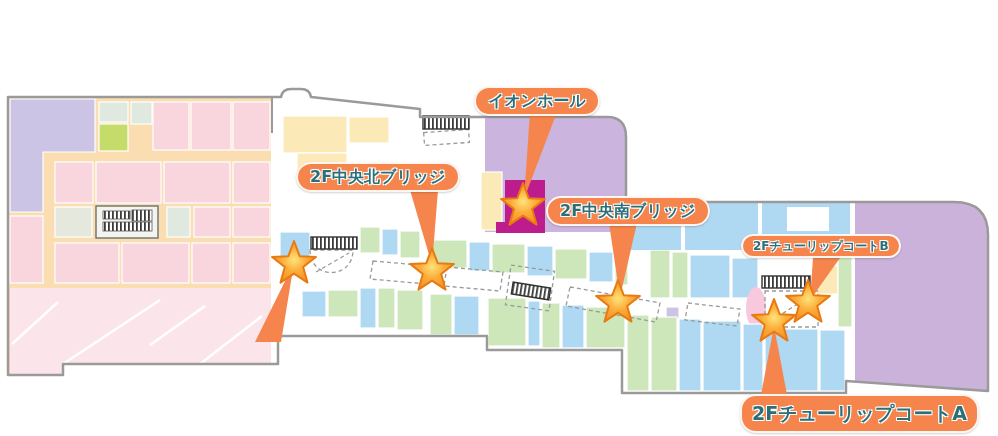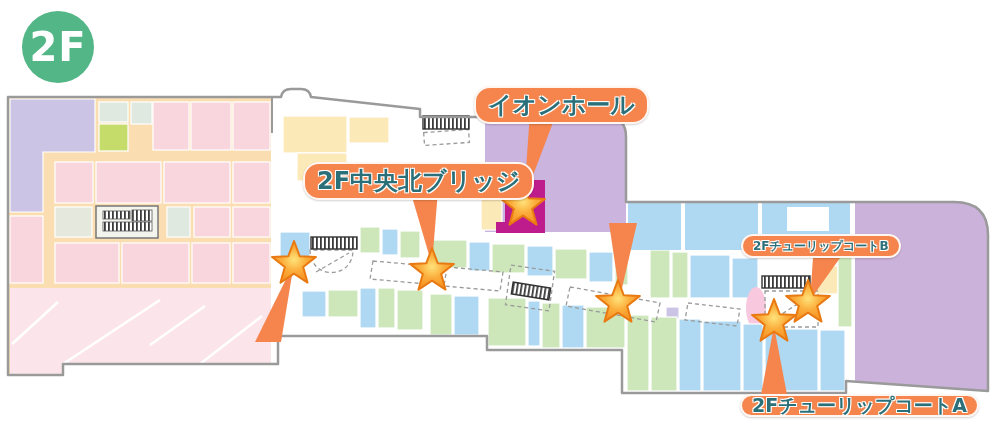--- a/index.html
+++ b/index.html
@@ -10,31 +10,31 @@
   .stage{position:absolute;left:0;top:0;width:998px;height:436px;}
   svg{position:absolute;left:0;top:0;}
   .badge{
     position:absolute;left:22px;top:11px;width:72px;height:72px;border-radius:50%;
     background:var(--badge-bg,#53B687);color:var(--badge-text,#fff);
     display:flex;align-items:center;justify-content:center;
     font-size:40px;font-weight:bold;letter-spacing:1px;
   }
   .ann{
     position:absolute;background:var(--label-bg,#F5854C);color:var(--label-text,#2B6F79);
-    font-weight:bold;font-size:24px;line-height:1;padding:5px 12px;border-radius:16px;
+    font-weight:bold;font-size:16px;line-height:1;padding:5px 12px;border-radius:16px;
     border:2px solid rgba(255,255,255,.92);white-space:nowrap;box-sizing:border-box;
     text-shadow:-1px -1px 0 #fff,1px -1px 0 #fff,-1px 1px 0 #fff,1px 1px 0 #fff;
     box-shadow:0 1px 2px rgba(0,0,0,.18);
   }
   #ann-aeon   {left:474px;top:86px;}
-  #ann-north  {left:303px;top:162px;}
+  #ann-north  {left:296px;top:162px;}
   #ann-south  {left:546px;top:196px;}
   #ann-tulip-b{left:741px;top:234px;font-size:12px;padding:4px 10px;}
   #ann-lily   {left:133px;top:337px;}
-  #ann-tulip-a{left:740px;top:394px;font-size:19px;padding:0 10px;}
+  #ann-tulip-a{left:740px;top:394px;font-size:19px;padding:8px 10px;}
   .dash{fill:none;stroke:#9a9a9a;stroke-width:1.3;stroke-dasharray:4,3;}
   .blk{stroke:#fff;stroke-width:1.2;}
 </style>
 </head>
 <body>
 
 <div class="stage">
 
 <svg width="998" height="436" viewBox="0 0 998 436">
   <defs>
@@ -203,20 +203,20 @@
     </g>
     <g transform="translate(808,303)">
       <polygon points="0,-23 5.7,-7.8 21.9,-7.1 9.2,3.0 13.5,18.6 0,9.7 -13.5,18.6 -9.2,3.0 -21.9,-7.1 -5.7,-7.8" fill="url(#sg)" style="stroke:var(--star-stroke)" stroke-width="2"></polygon>
     </g>
     <g transform="translate(774,322)">
       <polygon points="0,-23 5.7,-7.8 21.9,-7.1 9.2,3.0 13.5,18.6 0,9.7 -13.5,18.6 -9.2,3.0 -21.9,-7.1 -5.7,-7.8" fill="url(#sg)" style="stroke:var(--star-stroke)" stroke-width="2"></polygon>
     </g>
   </g>
 </svg>
 
-<div class="badge">2F</div>
 
 <div class="ann" id="ann-aeon">イオンホール</div>
 <div class="ann" id="ann-north">2F中央北ブリッジ</div>
+<div class="ann" id="ann-south">2F中央南ブリッジ</div>
 <div class="ann" id="ann-tulip-b">2FチューリップコートB</div>
 <div class="ann" id="ann-tulip-a">2FチューリップコートA</div>
 
 </div>
 
 </body></html>

